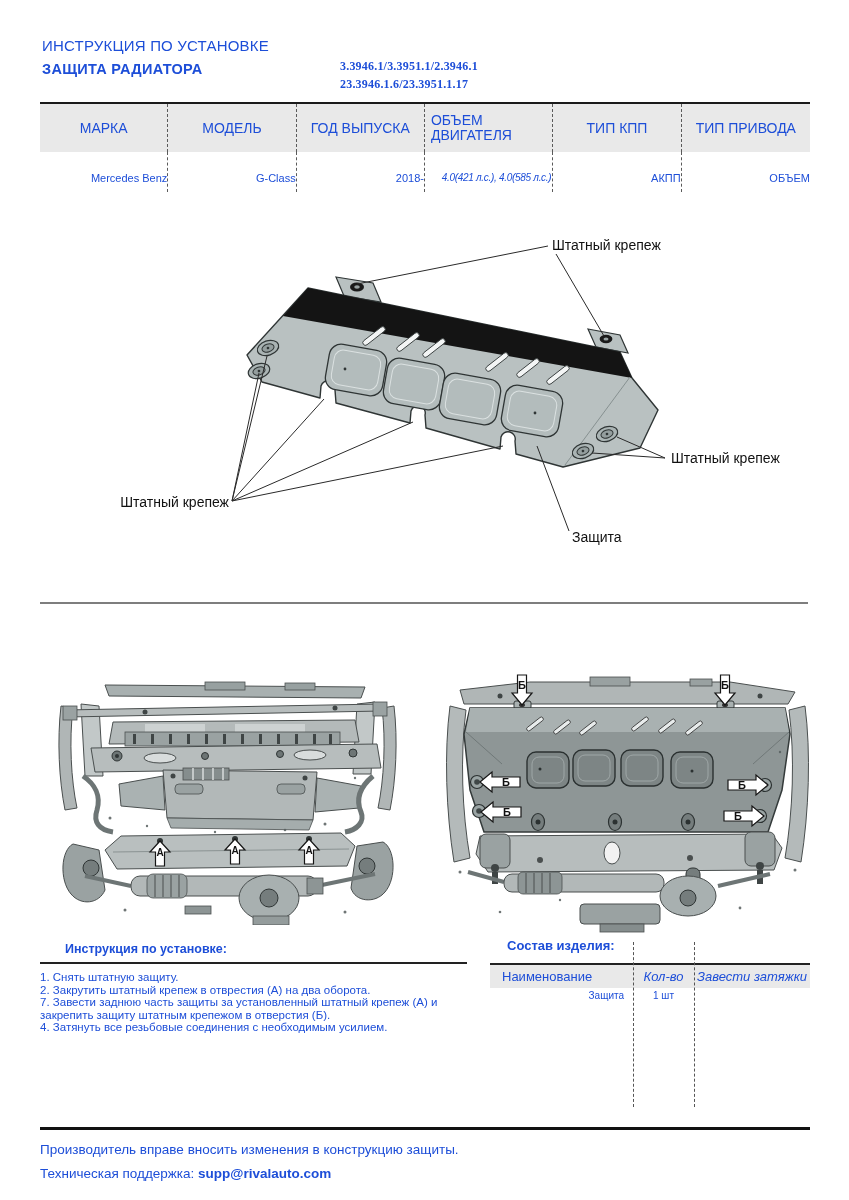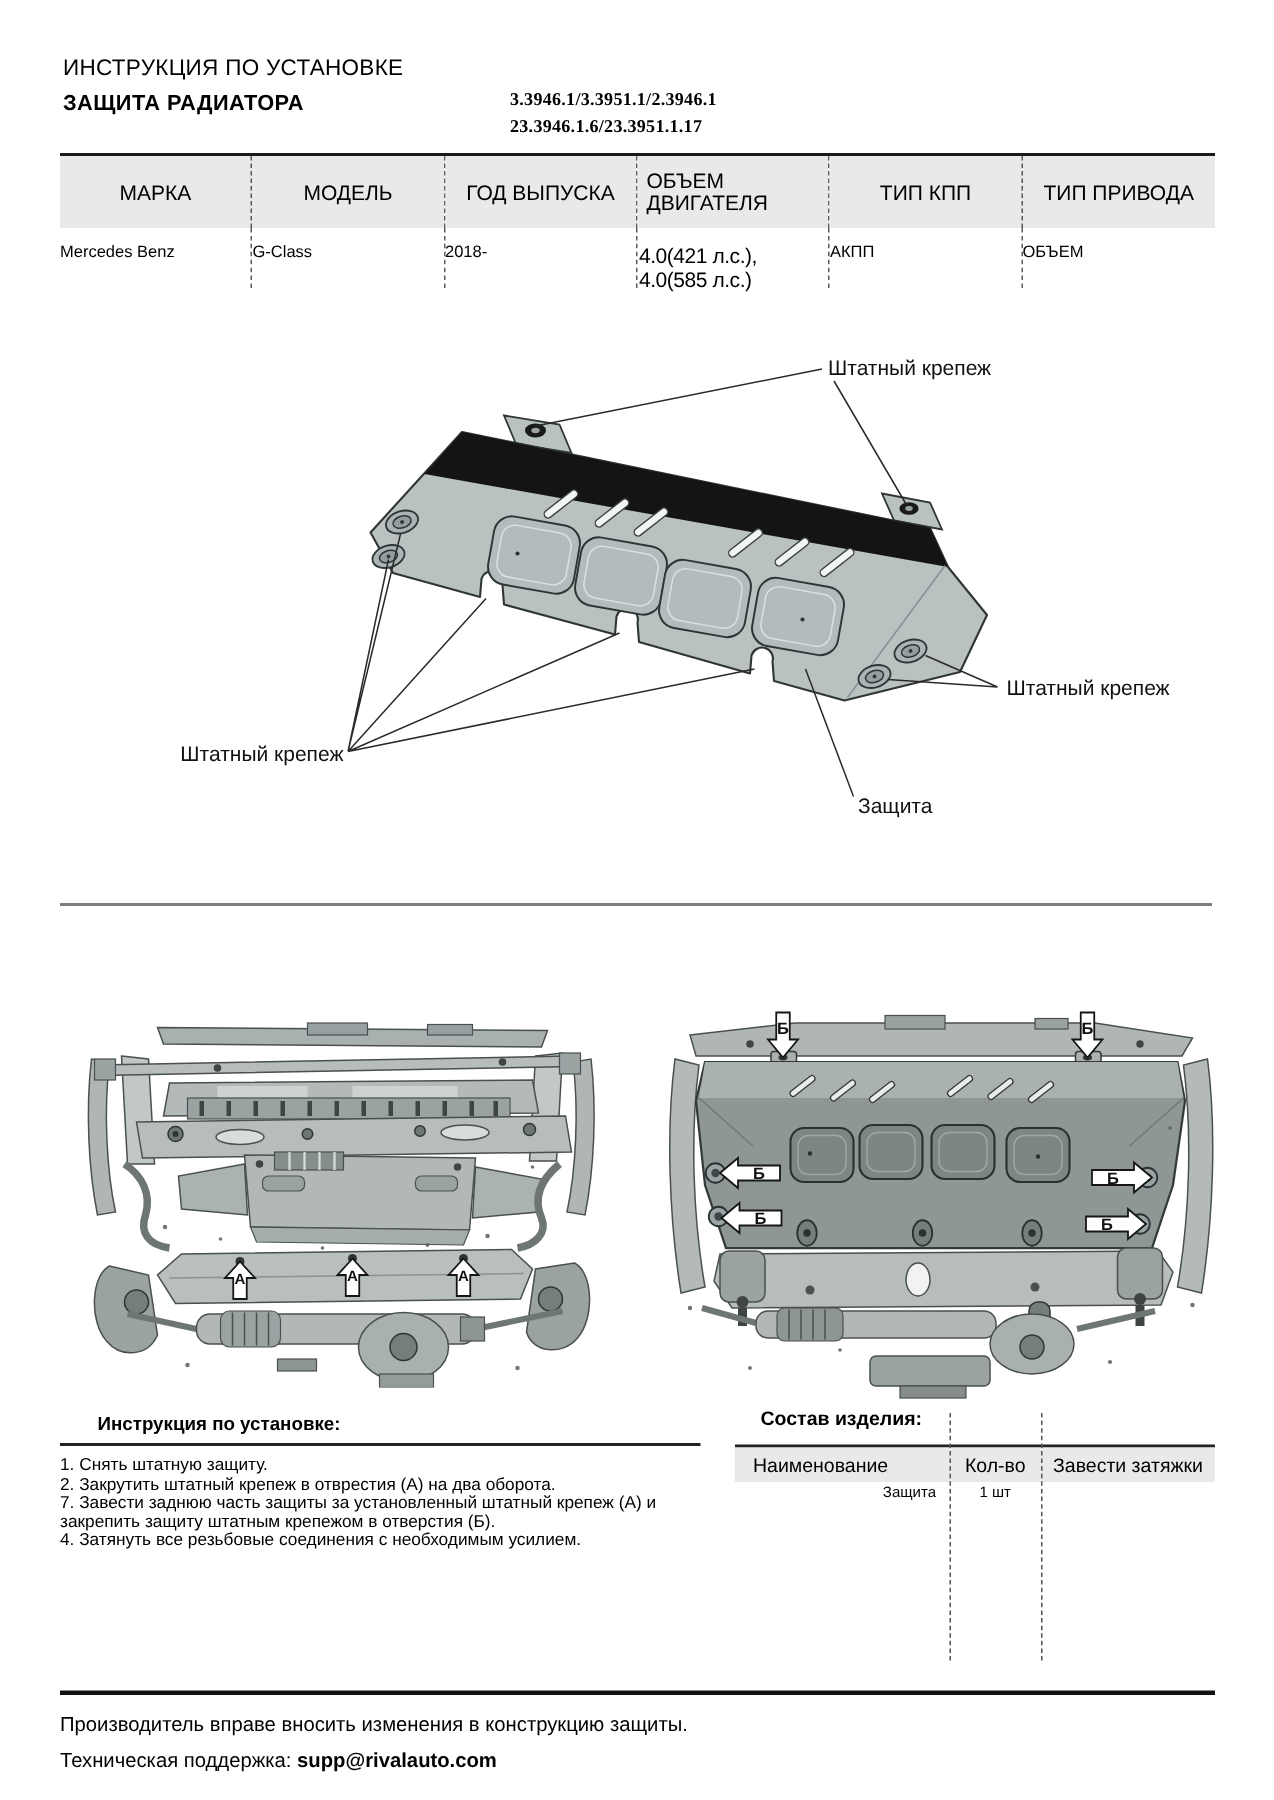--- a/index.html
+++ b/index.html
@@ -1,49 +1,49 @@
 <!DOCTYPE html>
 <html><head>
 <meta charset="utf-8">
 <style>
   html,body{margin:0;padding:0;background:#fff;}
   .page{position:relative;width:849px;height:1200px;background:#fff;overflow:hidden;
-        font-family:"Liberation Sans",sans-serif;color:#000000;}
+        font-family:"Liberation Sans",sans-serif;color:#1d4ed8;}
   .abs{position:absolute;}
 
   
   .title1{left:42px;top:37px;font-size:15px;letter-spacing:.2px;}
   .title2{left:42px;top:61px;font-size:14.5px;font-weight:bold;letter-spacing:.3px;}
   .parts{left:340px;top:57px;font-size:12px;font-weight:bold;line-height:18px;letter-spacing:.2px;font-family:Liberation Serif, serif;}
 
   
   .fit{left:40px;top:102px;width:770px;border-top:2px solid #1a1a1a;
        display:grid;grid-template-columns:repeat(6,1fr);grid-template-rows:48px 40px;}
   .fit .fh{background:#e9e9e9;display:flex;align-items:center;justify-content:center;
            text-align:left;font-size:14px;line-height:15px;padding:0 6px;}
-  .fit .fd{text-align:left;padding-top:10px;font-size:11px;}
+  .fit .fd{text-align:right;padding-top:20px;font-size:11px;}
   .fit .dash{border-right:1px dashed #5a5a5a;}
-  .fit .small{font-size:14px;letter-spacing:-.3px;padding-left:1px;padding-right:1px;}
+  .fit .small{font-size:10px;letter-spacing:-.3px;padding-left:1px;padding-right:1px;font-style:italic;}
 
   .divider{left:40px;top:602px;width:768px;height:2px;background:#7e7e7e;}
 
   
   .instr{left:40px;top:942px;width:430px;}
   .instr .t{font-weight:bold;font-size:12.5px;padding-left:25px;}
   .instr .rule{height:2px;background:#222;margin:6px 0 7px 0;width:427px;}
   .instr .s{font-size:11.5px;line-height:12.6px;}
 
   
   .comp{left:490px;top:938px;width:320px;height:172px;}
   .comp .t{position:absolute;left:17px;top:0;font-weight:bold;font-size:13px;}
   .comp .topline{position:absolute;left:0;top:25px;width:320px;height:2px;background:#222;}
   .comp .hrow{position:absolute;left:0;top:27px;width:320px;height:23px;background:#e9e9e9;
               display:grid;grid-template-columns:143px 61px 116px;font-size:13px;align-items:center;}
   .comp .hrow .c1{text-align:left;padding-right:7px;padding-left:12px;}
-  .comp .hrow .c2,.comp .hrow .c3{text-align:center;}
+  .comp .hrow .c2,.comp .hrow .c3{text-align:center;font-style:italic;}
   .comp .drow{position:absolute;left:0;top:52px;width:320px;display:grid;
               grid-template-columns:143px 61px 116px;font-size:10px;}
   .comp .drow .c1{text-align:right;padding-right:9px;}
   .comp .drow .c2{text-align:center;}
   .comp .vdash{position:absolute;top:4px;height:165px;width:0;border-left:1px dashed #555;}
 
   
   .fline{left:40px;top:1127px;width:770px;height:3px;background:#111;}
   .f1{left:40px;top:1142px;font-size:13.5px;}
   .f2{left:40px;top:1166px;font-size:13.5px;}

